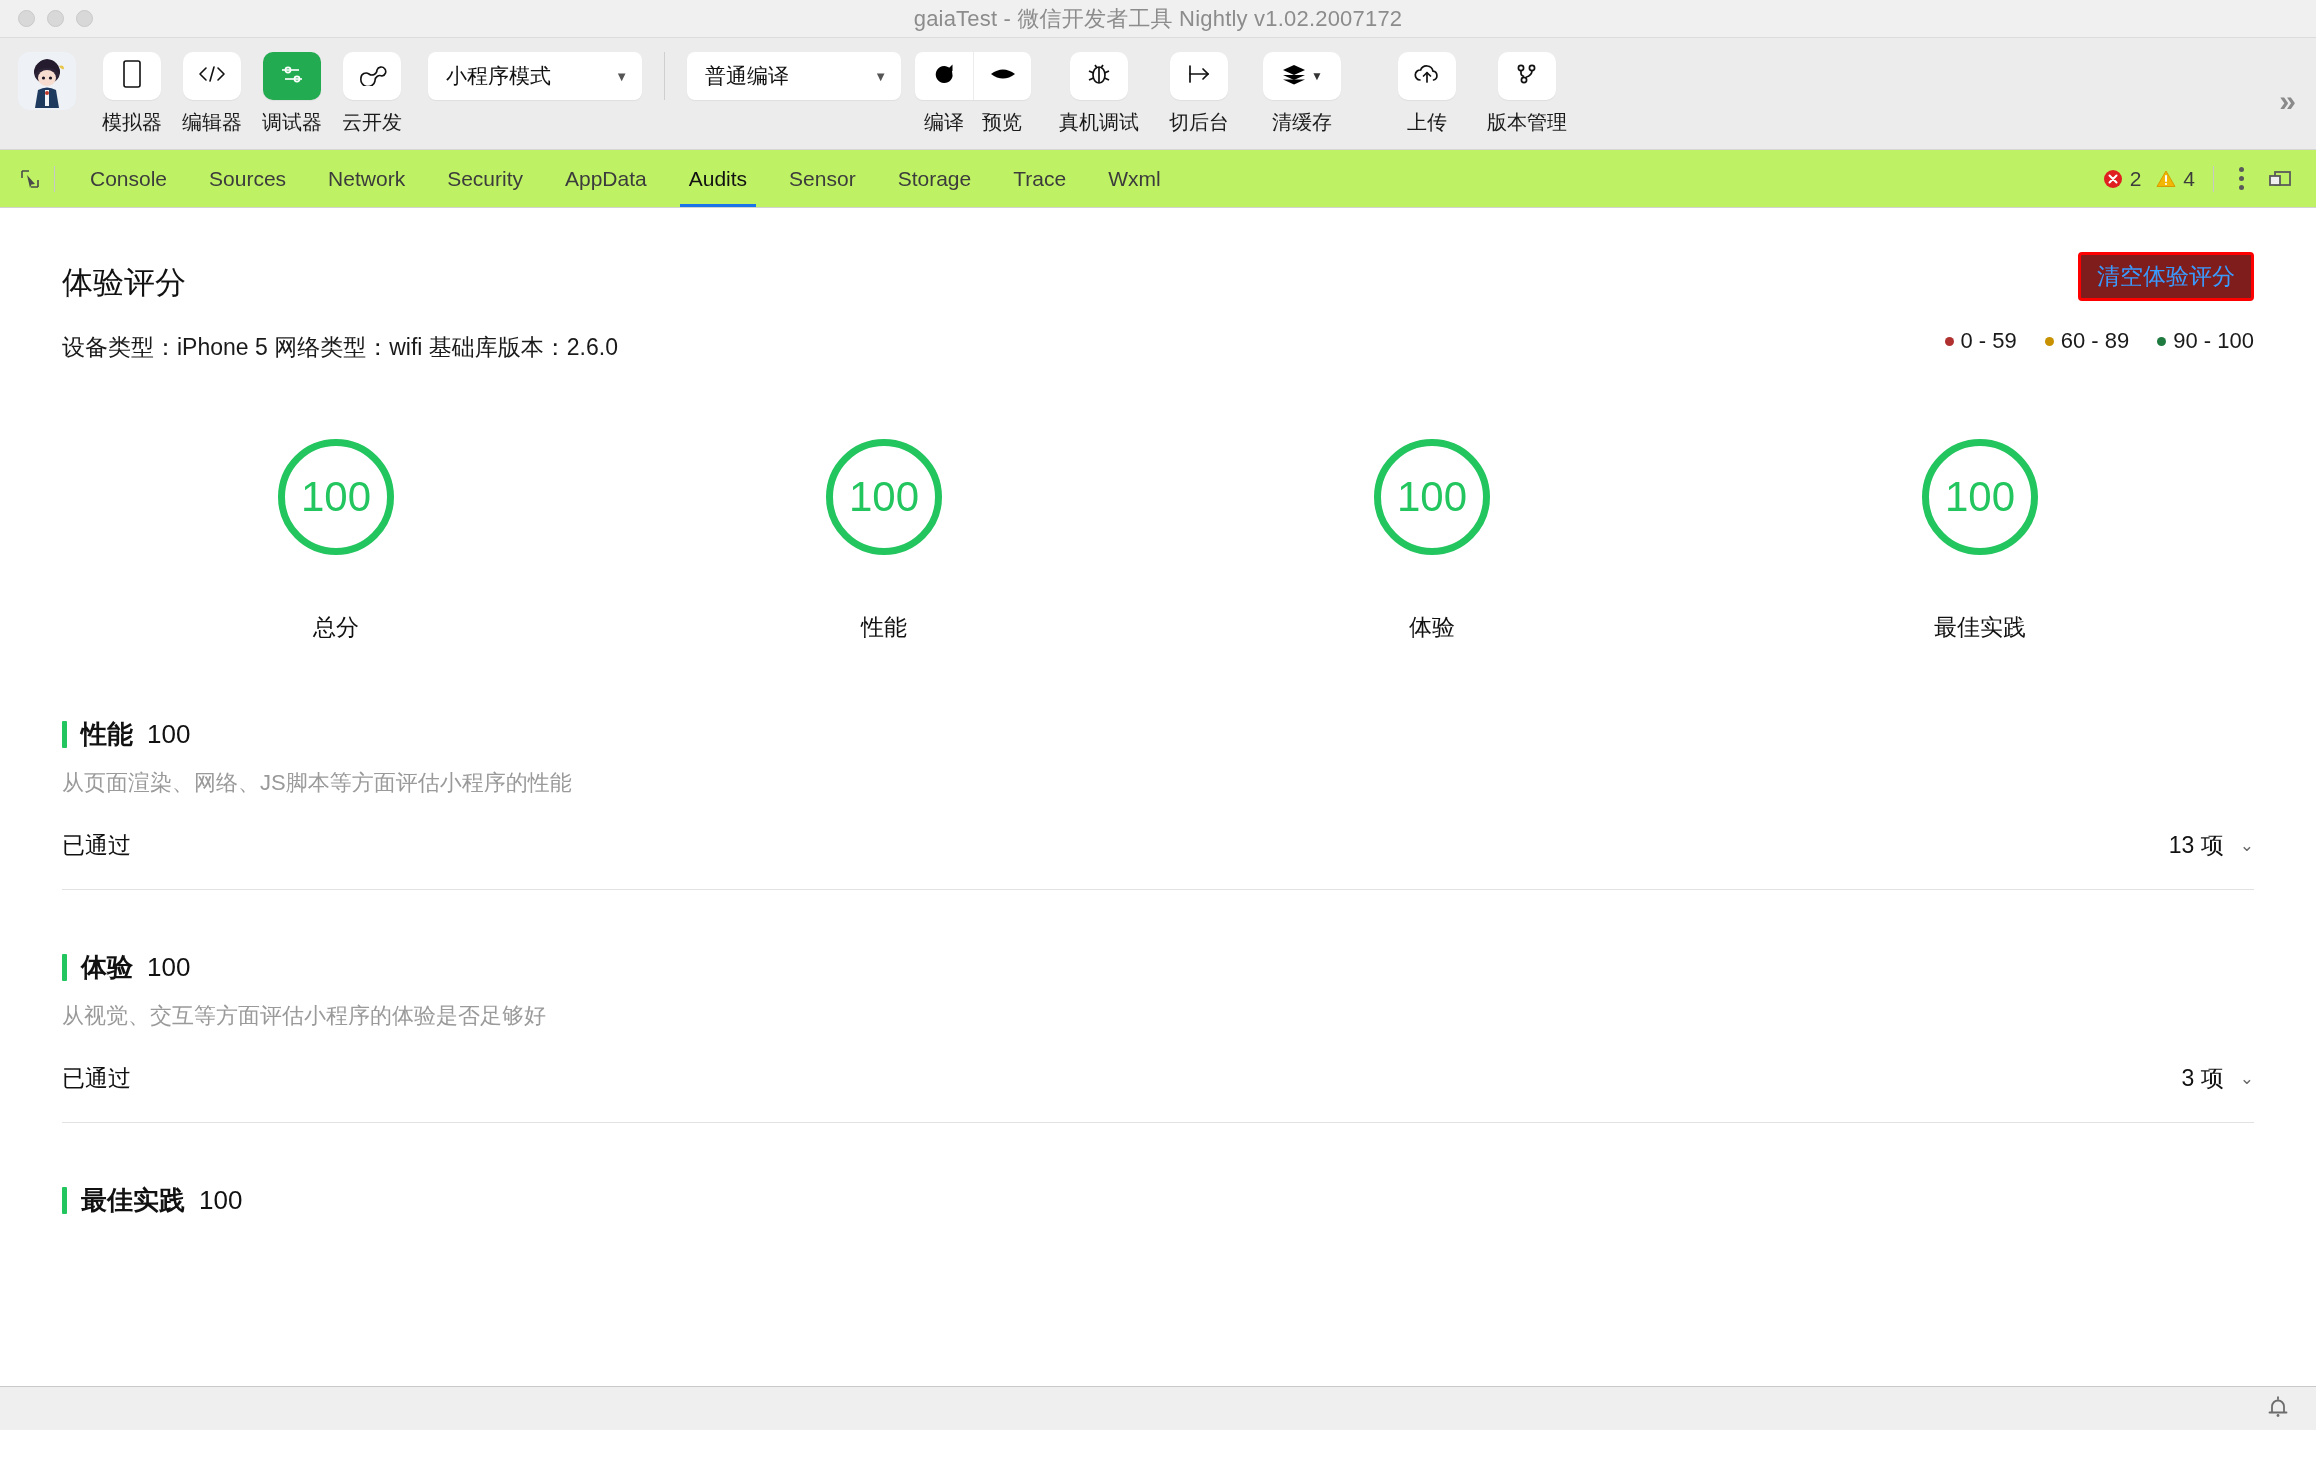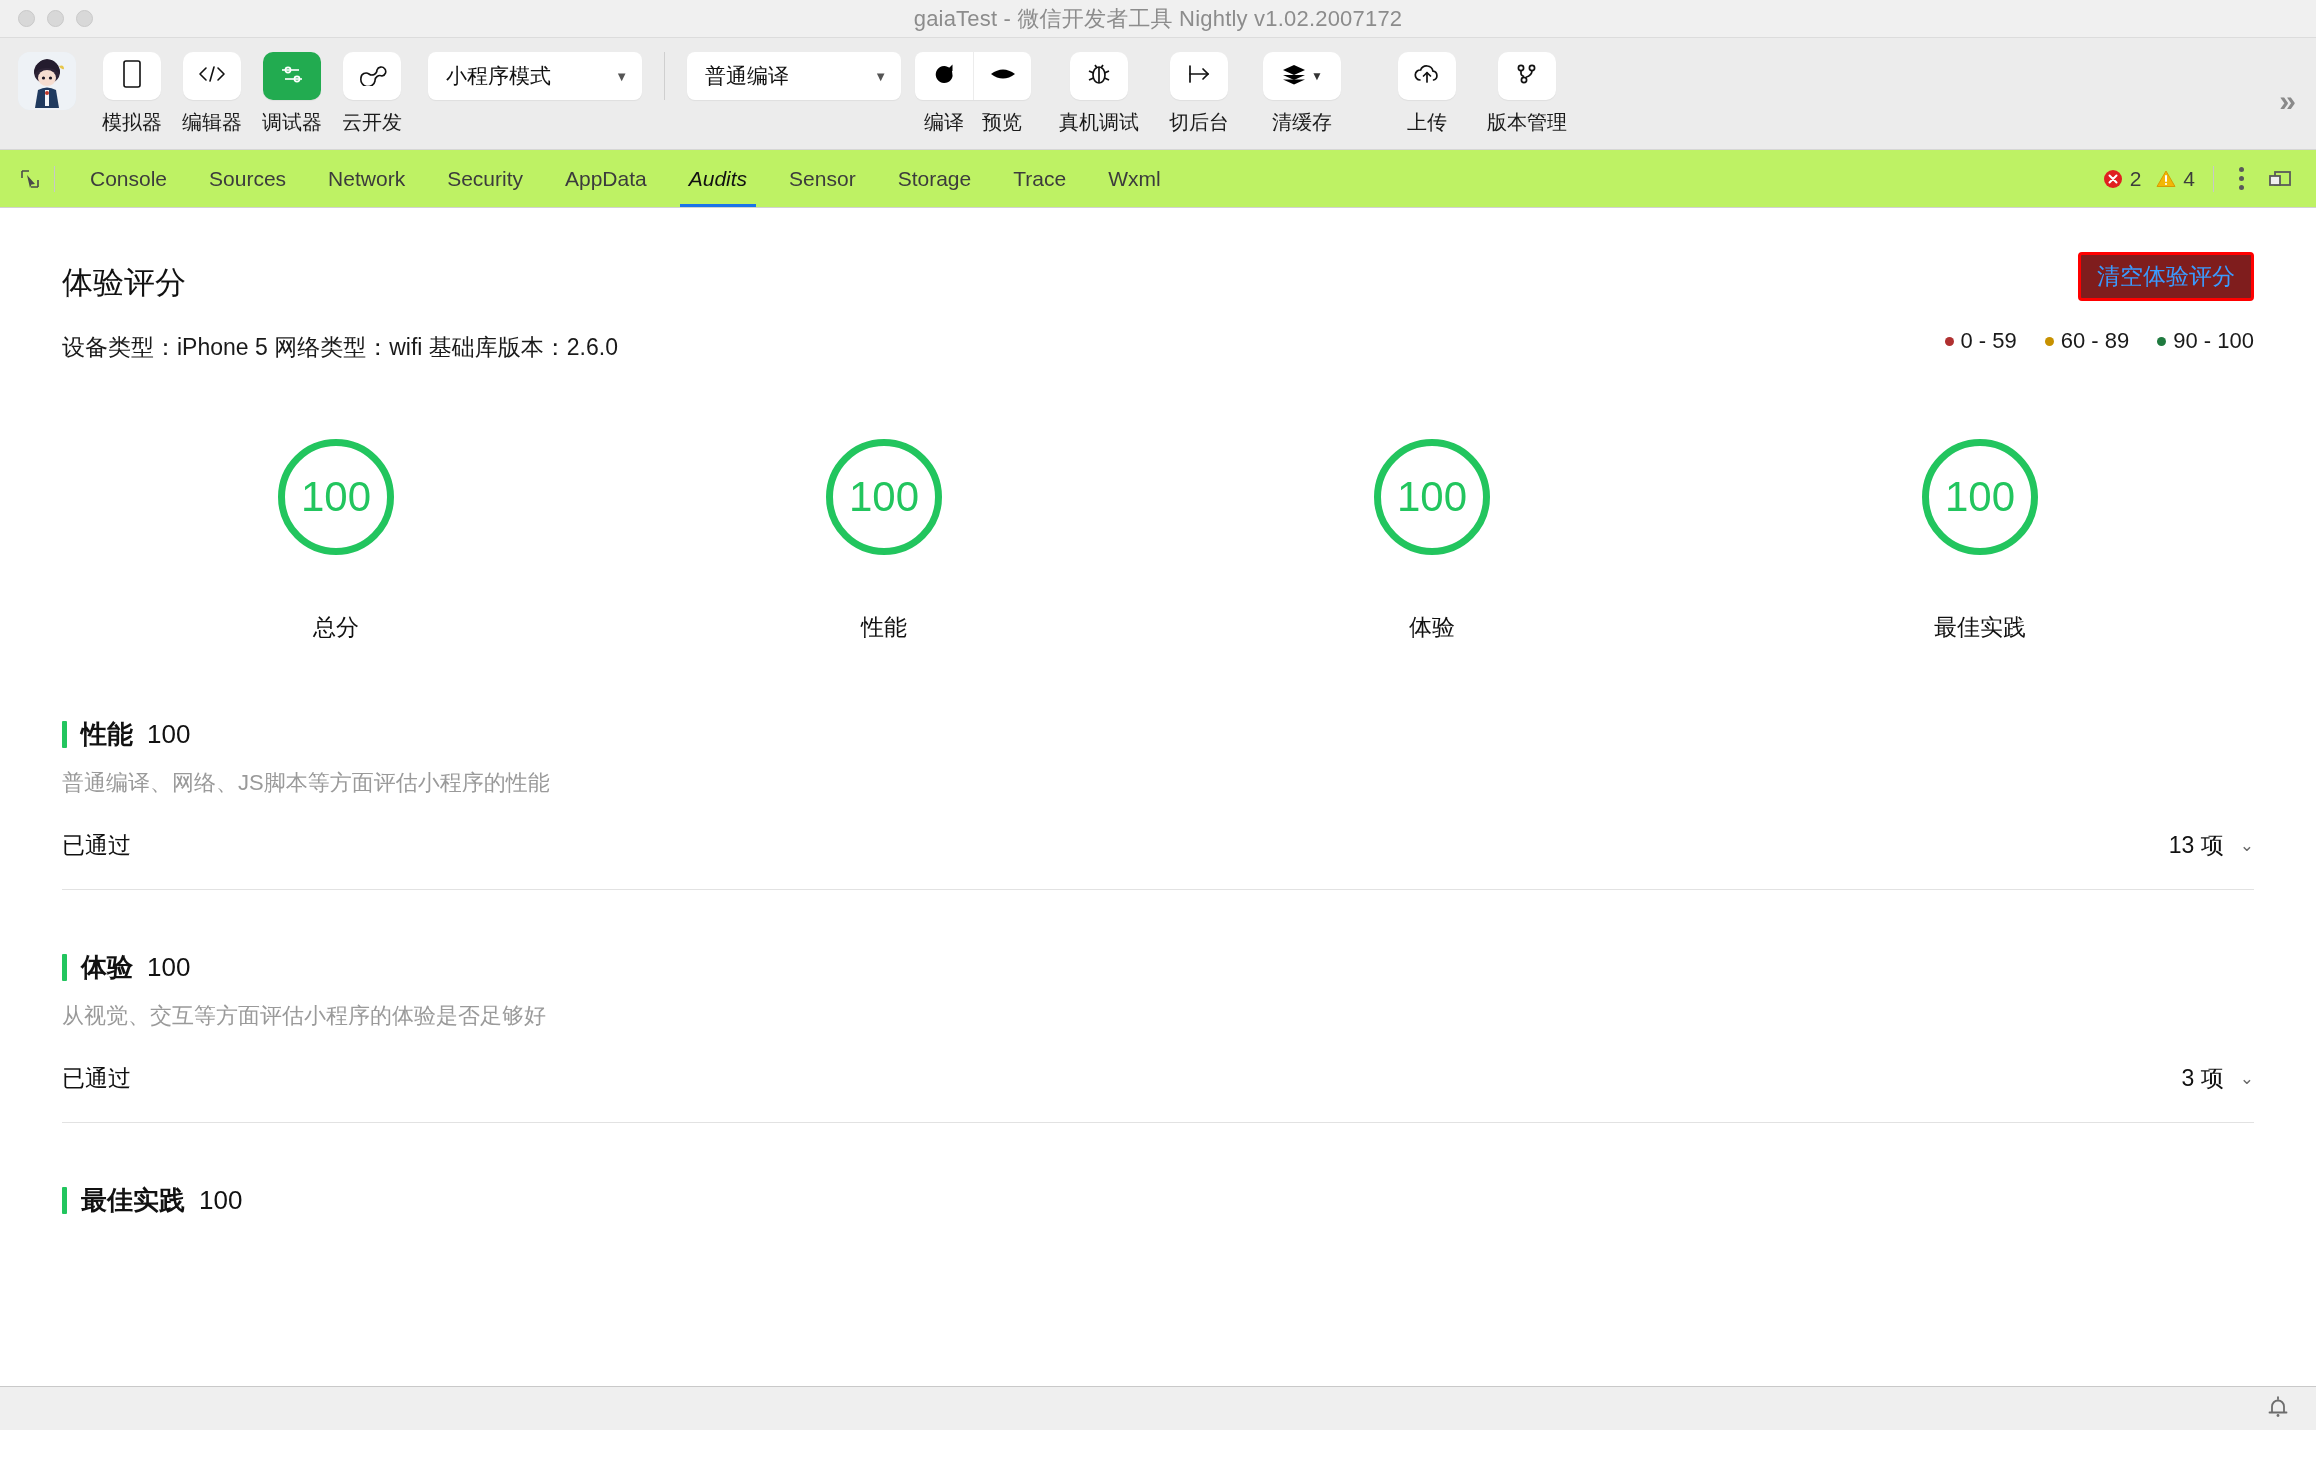--- a/index.html
+++ b/index.html
@@ -97,21 +97,21 @@
     display: flex; align-items: center; padding: 0 14px 0 10px;
   }
   .inspect-btn { width: 40px; height: 36px; display:flex; align-items:center; justify-content:center; }
   .inspect-btn svg { stroke:#4a4a4a; fill:none; stroke-width:1.6; }
   .vdiv { width:1px; height:26px; background:#c8c8c8; margin:0 14px 0 4px; }
   .tabs { display: flex; align-items: center; height: 100%; }
   .tab {
     font-size: 21px; color: #3c3c3c; padding: 0 21px; height: 100%;
     display: flex; align-items: center; position: relative; white-space: nowrap;
   }
-  .tab.active { color: #111; font-style: italic; }
+  .tab.active { color: #111; }
   .tab.active::after {
     content: ""; position: absolute; left: 12px; right: 12px; bottom: 0; height: 3px; background: #1a73e8;
   }
   .bar-right { margin-left: auto; display: flex; align-items: center; gap: 0; }
   .count { display: flex; align-items: center; font-size: 21px; color: #3c3c3c; }
   .count .dotico { margin-right: 6px; display:flex; }
   .count .num { margin-right: 14px; }
   .bar-right .vdiv2 { width:1px;height:26px;background:#c8c8c8;margin:0 10px 0 4px; }
   .kebab { width: 34px; display:flex; flex-direction:column; align-items:center; gap:4px; }
   .kebab i { width:5px;height:5px;border-radius:50%;background:#5a5a5a;display:block; }
@@ -480,21 +480,21 @@
   </div>
 
   <div class="sections">
 
     <div class="section">
       <div class="sec-head">
         <span class="sec-bar"></span>
         <span class="sec-title">性能</span>
         <span class="sec-score">100</span>
       </div>
-      <div class="sec-desc">普通编译、网络、JS脚本等方面评估小程序的性能</div>
+      <div class="sec-desc">从页面渲染、网络、JS脚本等方面评估小程序的性能</div>
       <div class="sec-row">
         <span class="passed">已通过</span>
         <span class="right">
           <span>13 项</span>
           <span class="chev">⌄</span>
         </span>
       </div>
     </div>
 
     <div class="section">

